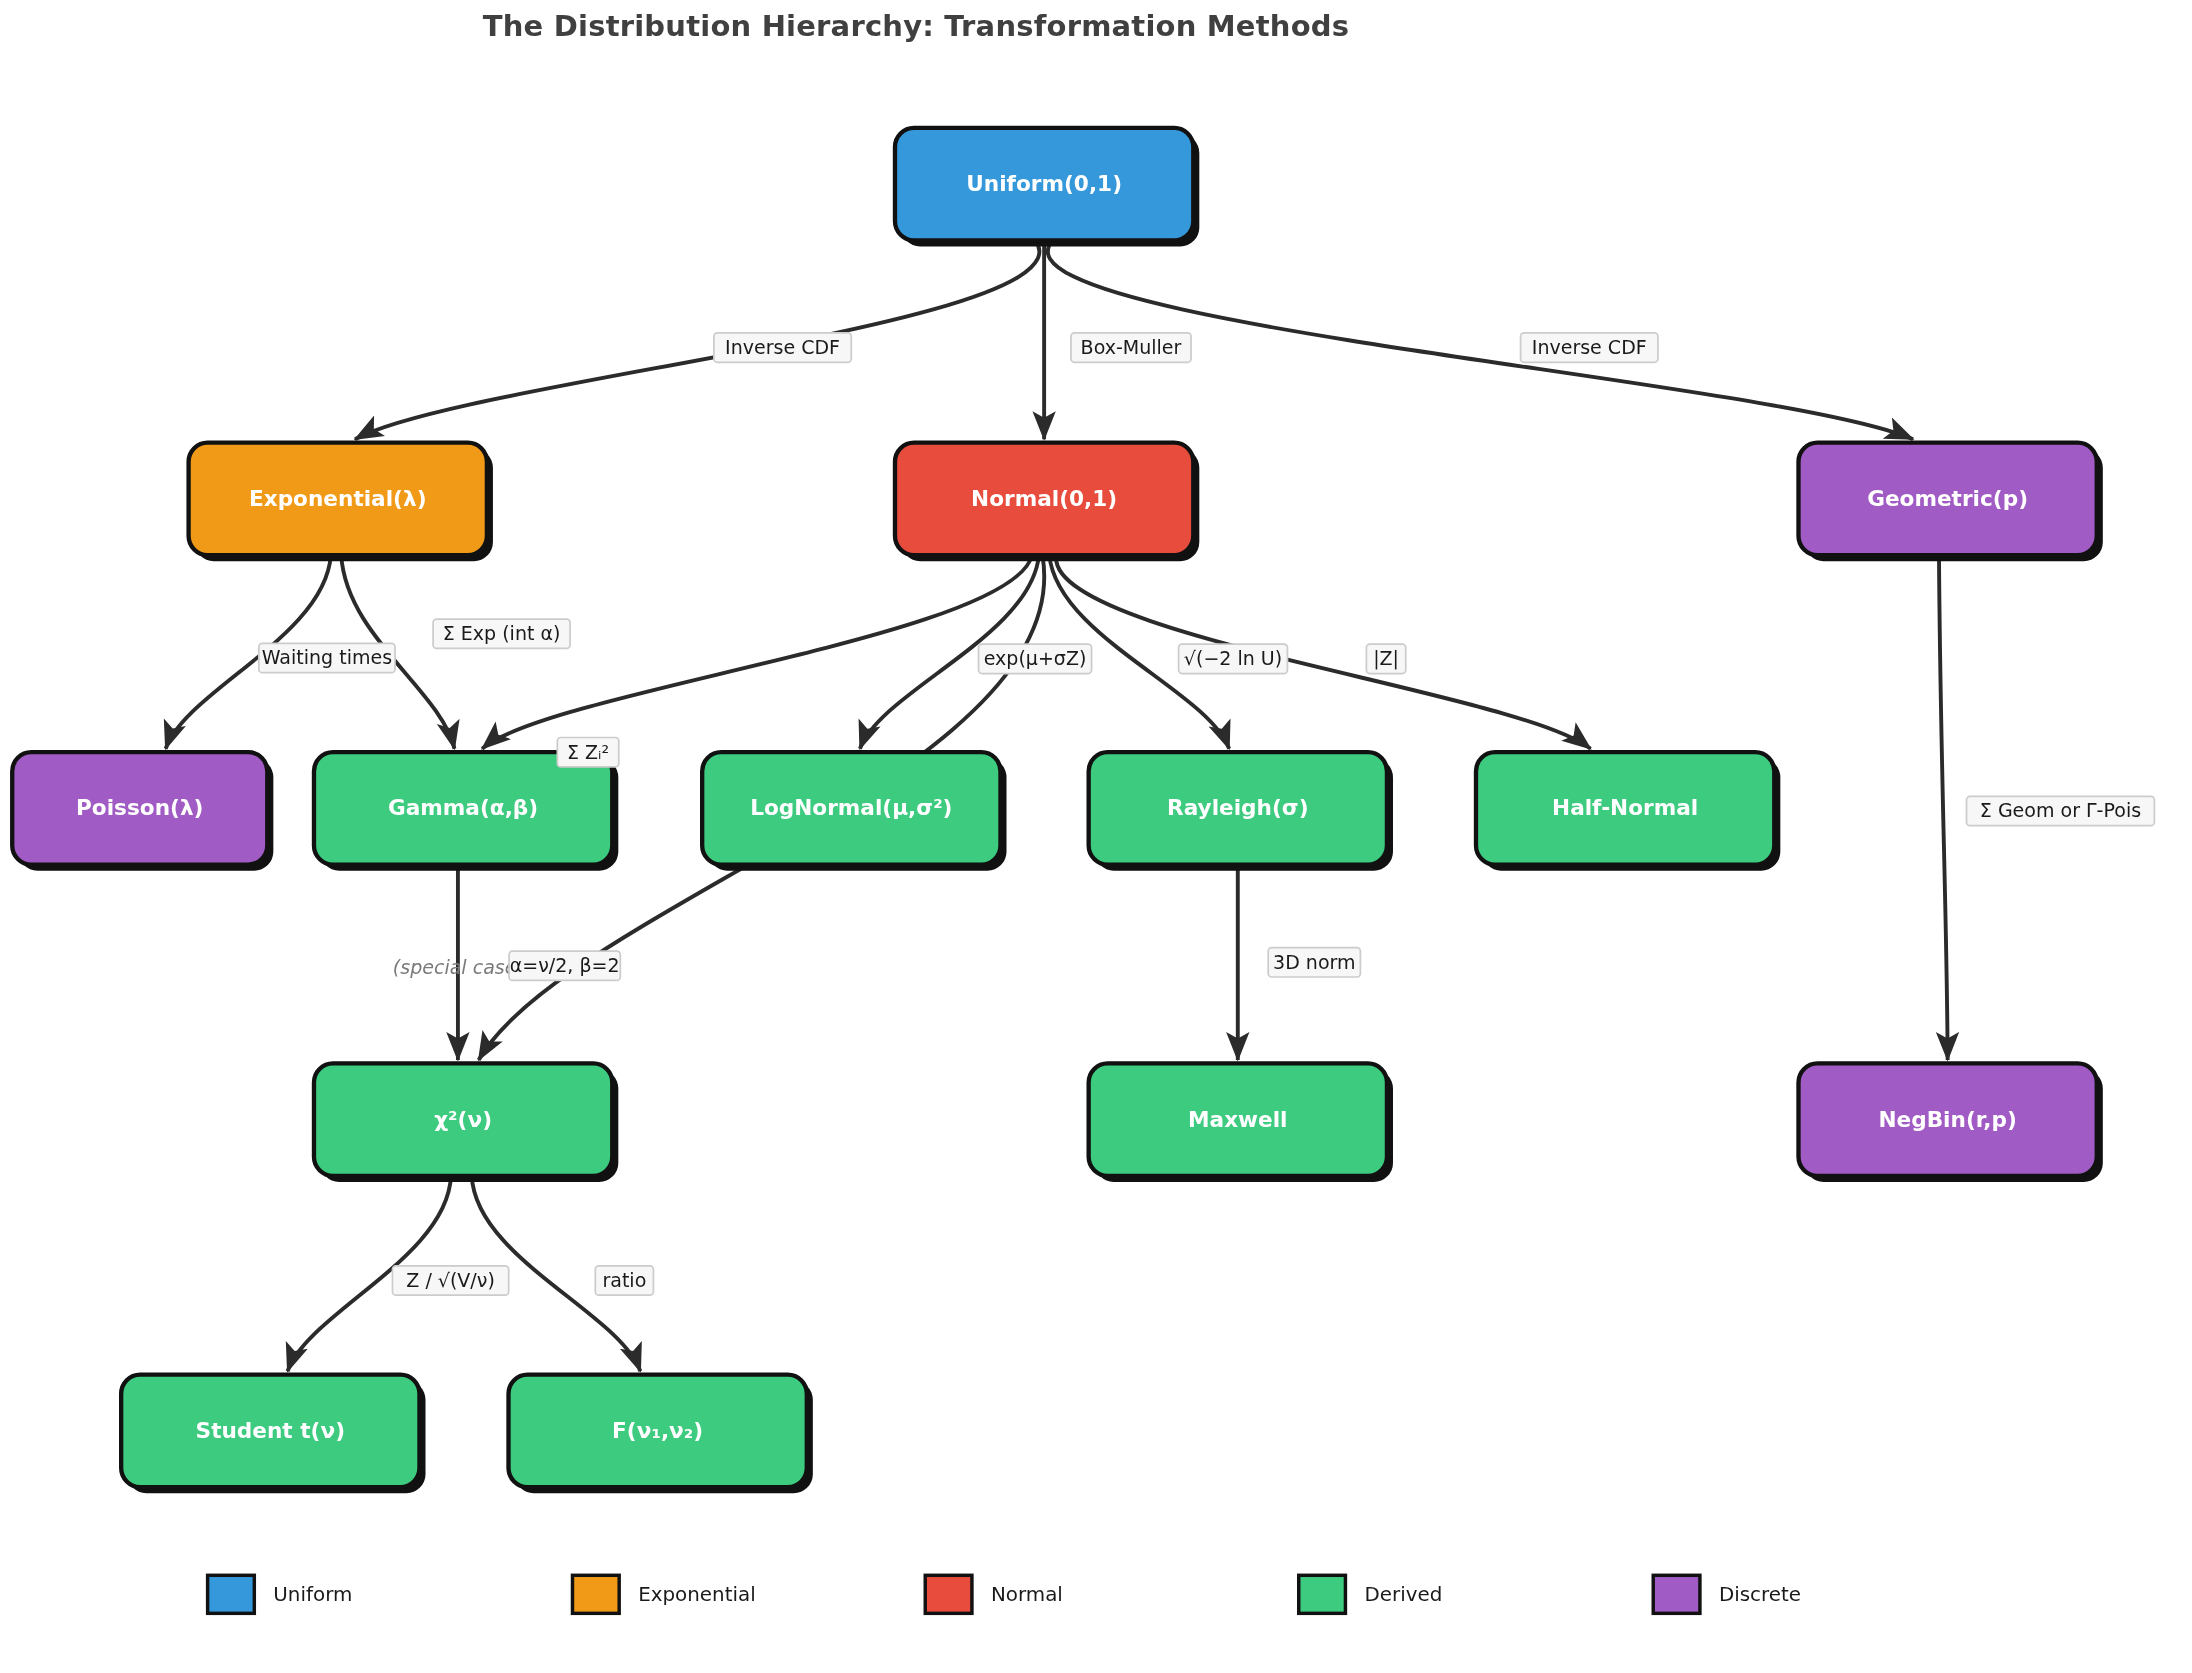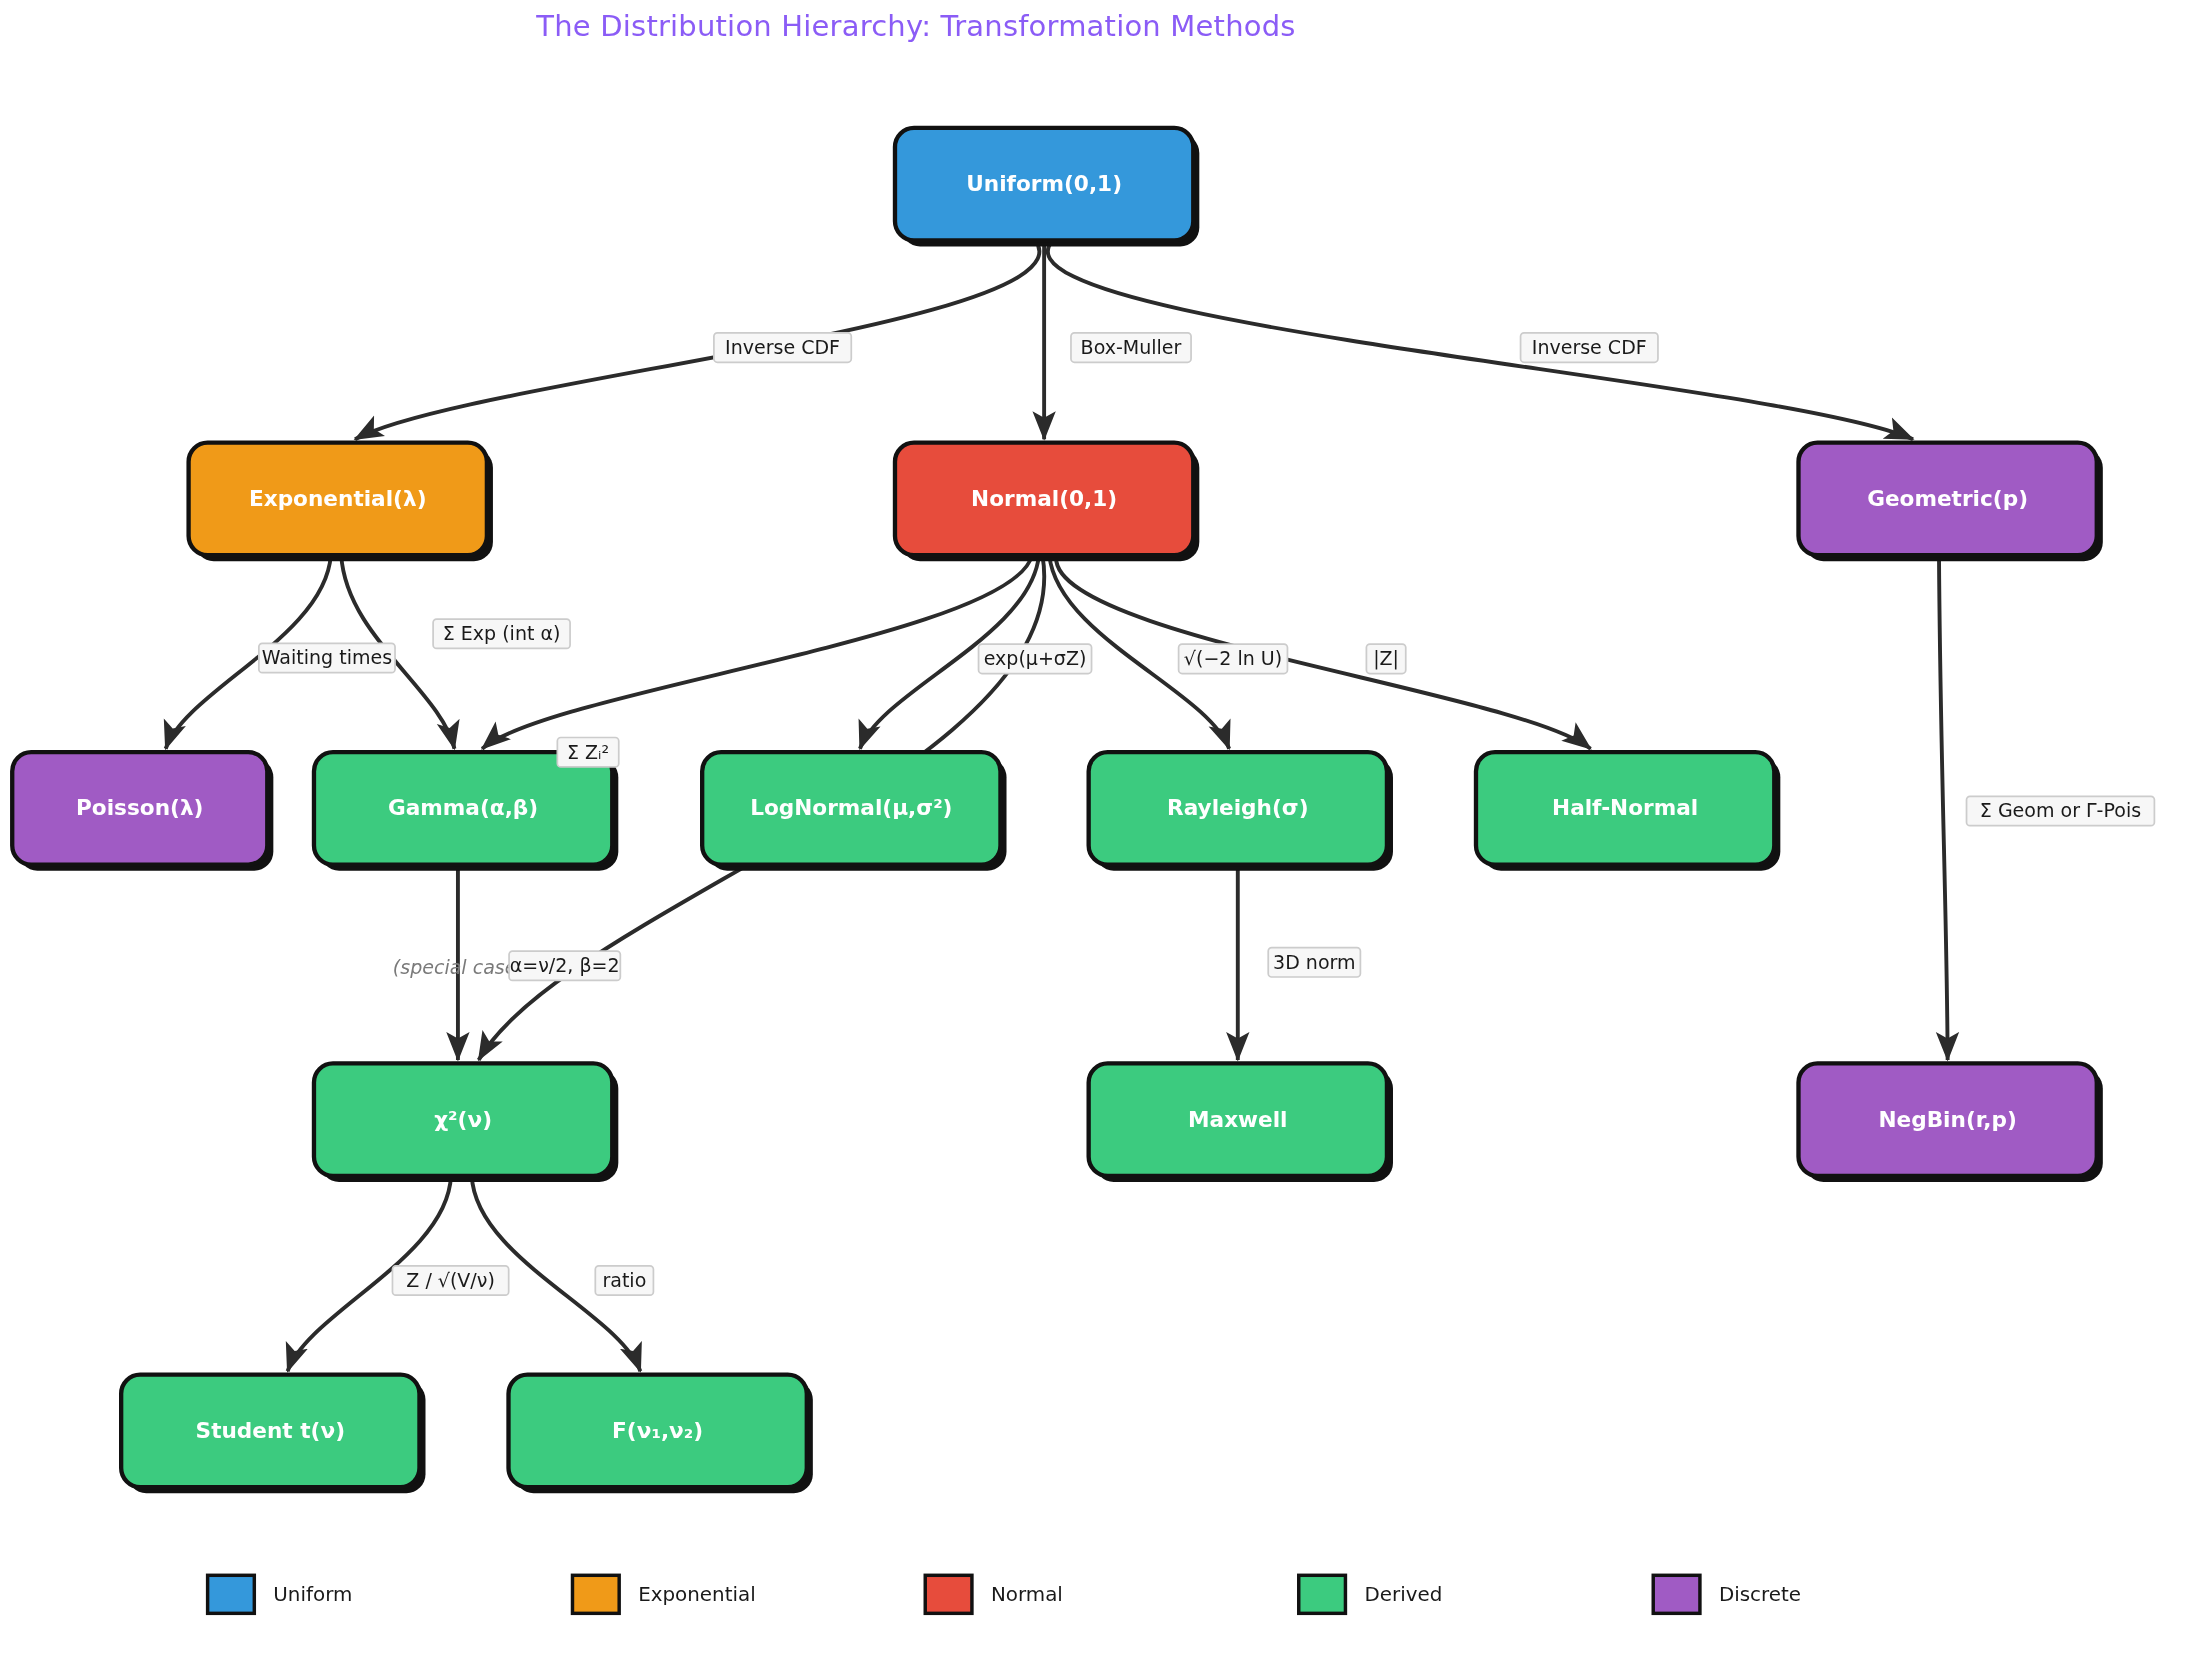--- a/index.html
+++ b/index.html
@@ -20,22 +20,22 @@
     width: 2192px;
     height: 1673px;
   }
   .page-title {
     position: absolute;
     left: 0;
     top: 8.6px;
     width: 1832px;
     text-align: center;
     font-size: 29px;
-    font-weight: normal;
-    color: #8b5cf6;
+    font-weight: bold;
+    color: #404040;
     letter-spacing: 0.2px;
   }
   svg#graph {
     position: absolute;
     left: 0; top: 0;
     width: 2192px;
     height: 1673px;
   }
   .node-rect {
     stroke: #111111;

